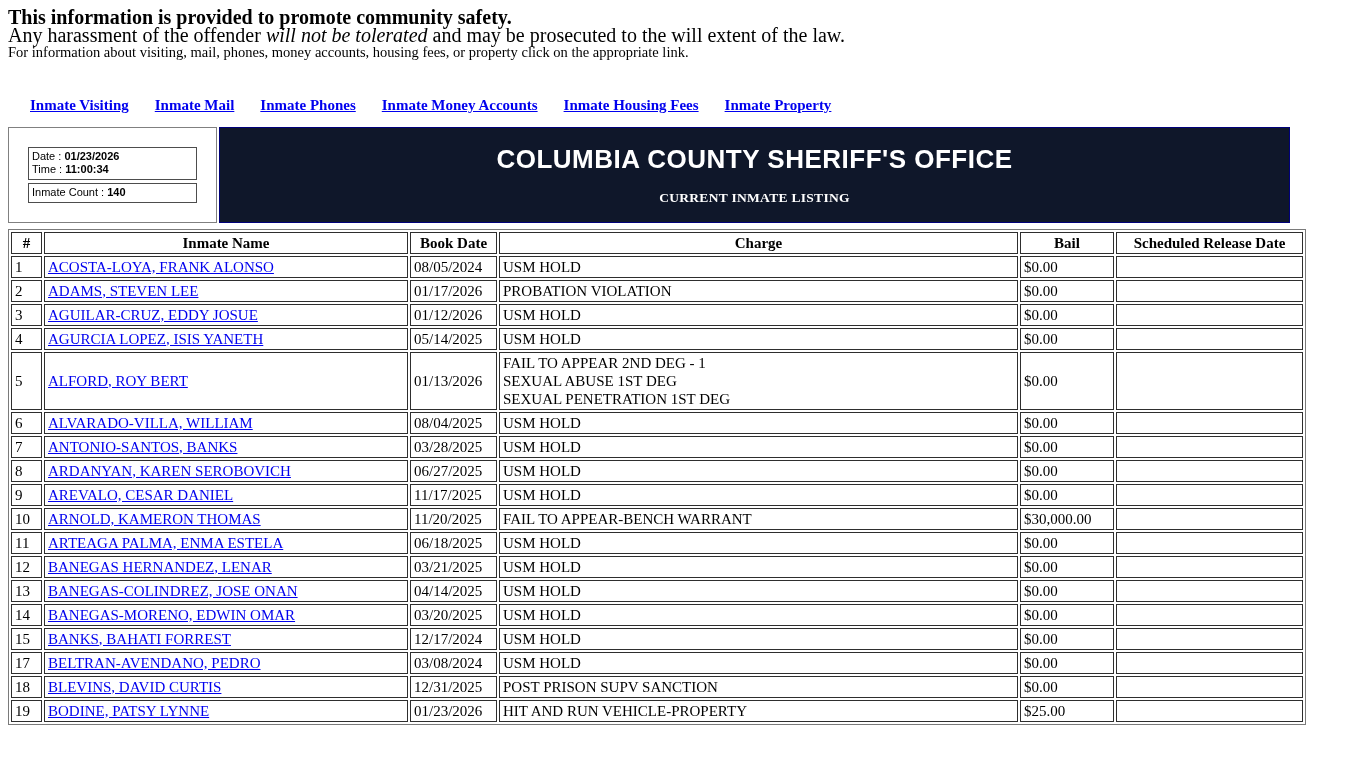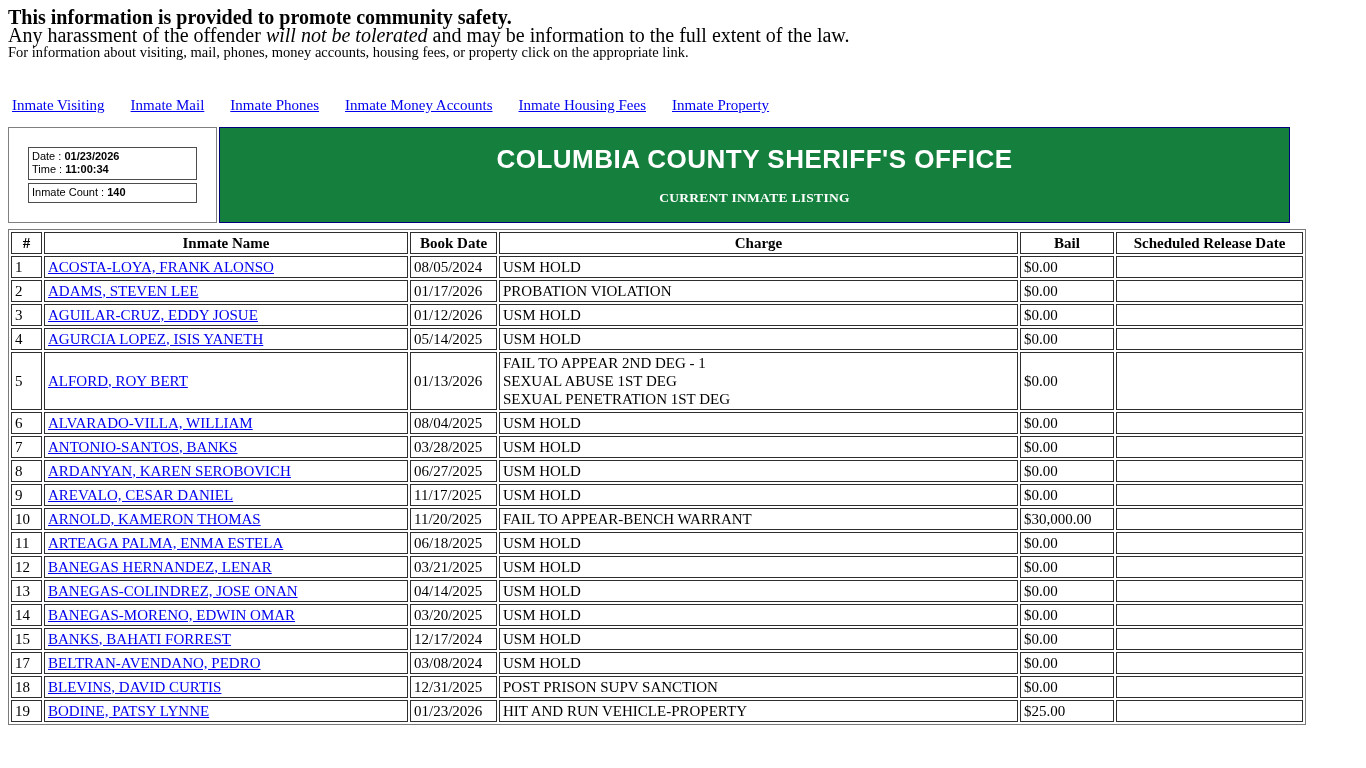--- a/index.html
+++ b/index.html
@@ -8,21 +8,21 @@
     font-family: "Liberation Serif", serif;
     color: #000000;
     padding: 8px;
   }
   
   .notice { margin-top: 0; font-size: 20px; line-height: 18px; }
   .notice .bold-line { font-weight: bold; }
   .notice .ital { font-style: italic; }
   .info-line { font-size: 14.5px; }
   
-  .nav-row { margin-top: 36px; margin-left: 4px; font-size: 15px; }
+  .nav-row { margin-top: 36px; margin-left: 22px; font-size: 15px; font-weight: bold; }
   a.navlink, a.name-link {
     color: #0000EE;
     text-decoration: underline;
     cursor: pointer;
   }
   .nav-row a.navlink { margin-right: 26px; }
   
   .header-wrap {
     margin-top: 13px;
     display: flex;
@@ -95,37 +95,37 @@
   col.w-date { width: 87px; }
   col.w-charge { width: 519px; }
   col.w-bail { width: 94px; }
   col.w-rel  { width: 187px; }
 </style>
 </head>
 <body>
 
 <div class="notice">
   <div class="bold-line">This information is provided to promote community safety.</div>
-  <div><span>Any harassment of the offender </span><span class="ital">will not be tolerated</span><span> and may be information to the full extent of the law.</span></div>
+  <div><span>Any harassment of the offender </span><span class="ital">will not be tolerated</span><span> and may be prosecuted to the will extent of the law.</span></div>
 </div>
 <div class="info-line">For information about visiting, mail, phones, money accounts, housing fees, or property click on the appropriate link.</div>
 
 <div class="nav-row"><a class="navlink" href="#">Inmate Visiting</a><a class="navlink" href="#">Inmate Mail</a><a class="navlink" href="#">Inmate Phones</a><a class="navlink" href="#">Inmate Money Accounts</a><a class="navlink" href="#">Inmate Housing Fees</a><a class="navlink" href="#">Inmate Property</a></div>
 
 <div class="header-wrap">
   <div class="header-left">
     <div class="info-box datetime">
       <div><span>Date : </span><b>01/23/2026</b></div>
       <div><span>Time : </span><b>11:00:34</b></div>
     </div>
     <div class="info-box count">
       <div><span>Inmate Count : </span><b>140</b></div>
     </div>
   </div>
-  <div class="header-banner" style="background: #15803d;">
+  <div class="header-banner" style="background: #0f172a;">
     <div class="banner-title">COLUMBIA COUNTY SHERIFF'S OFFICE</div>
     <div class="banner-subtitle">CURRENT INMATE LISTING</div>
   </div>
 </div>
 
 <table class="inmates">
   <colgroup>
     <col class="w-num">
       <col class="w-name">
       <col class="w-date">

